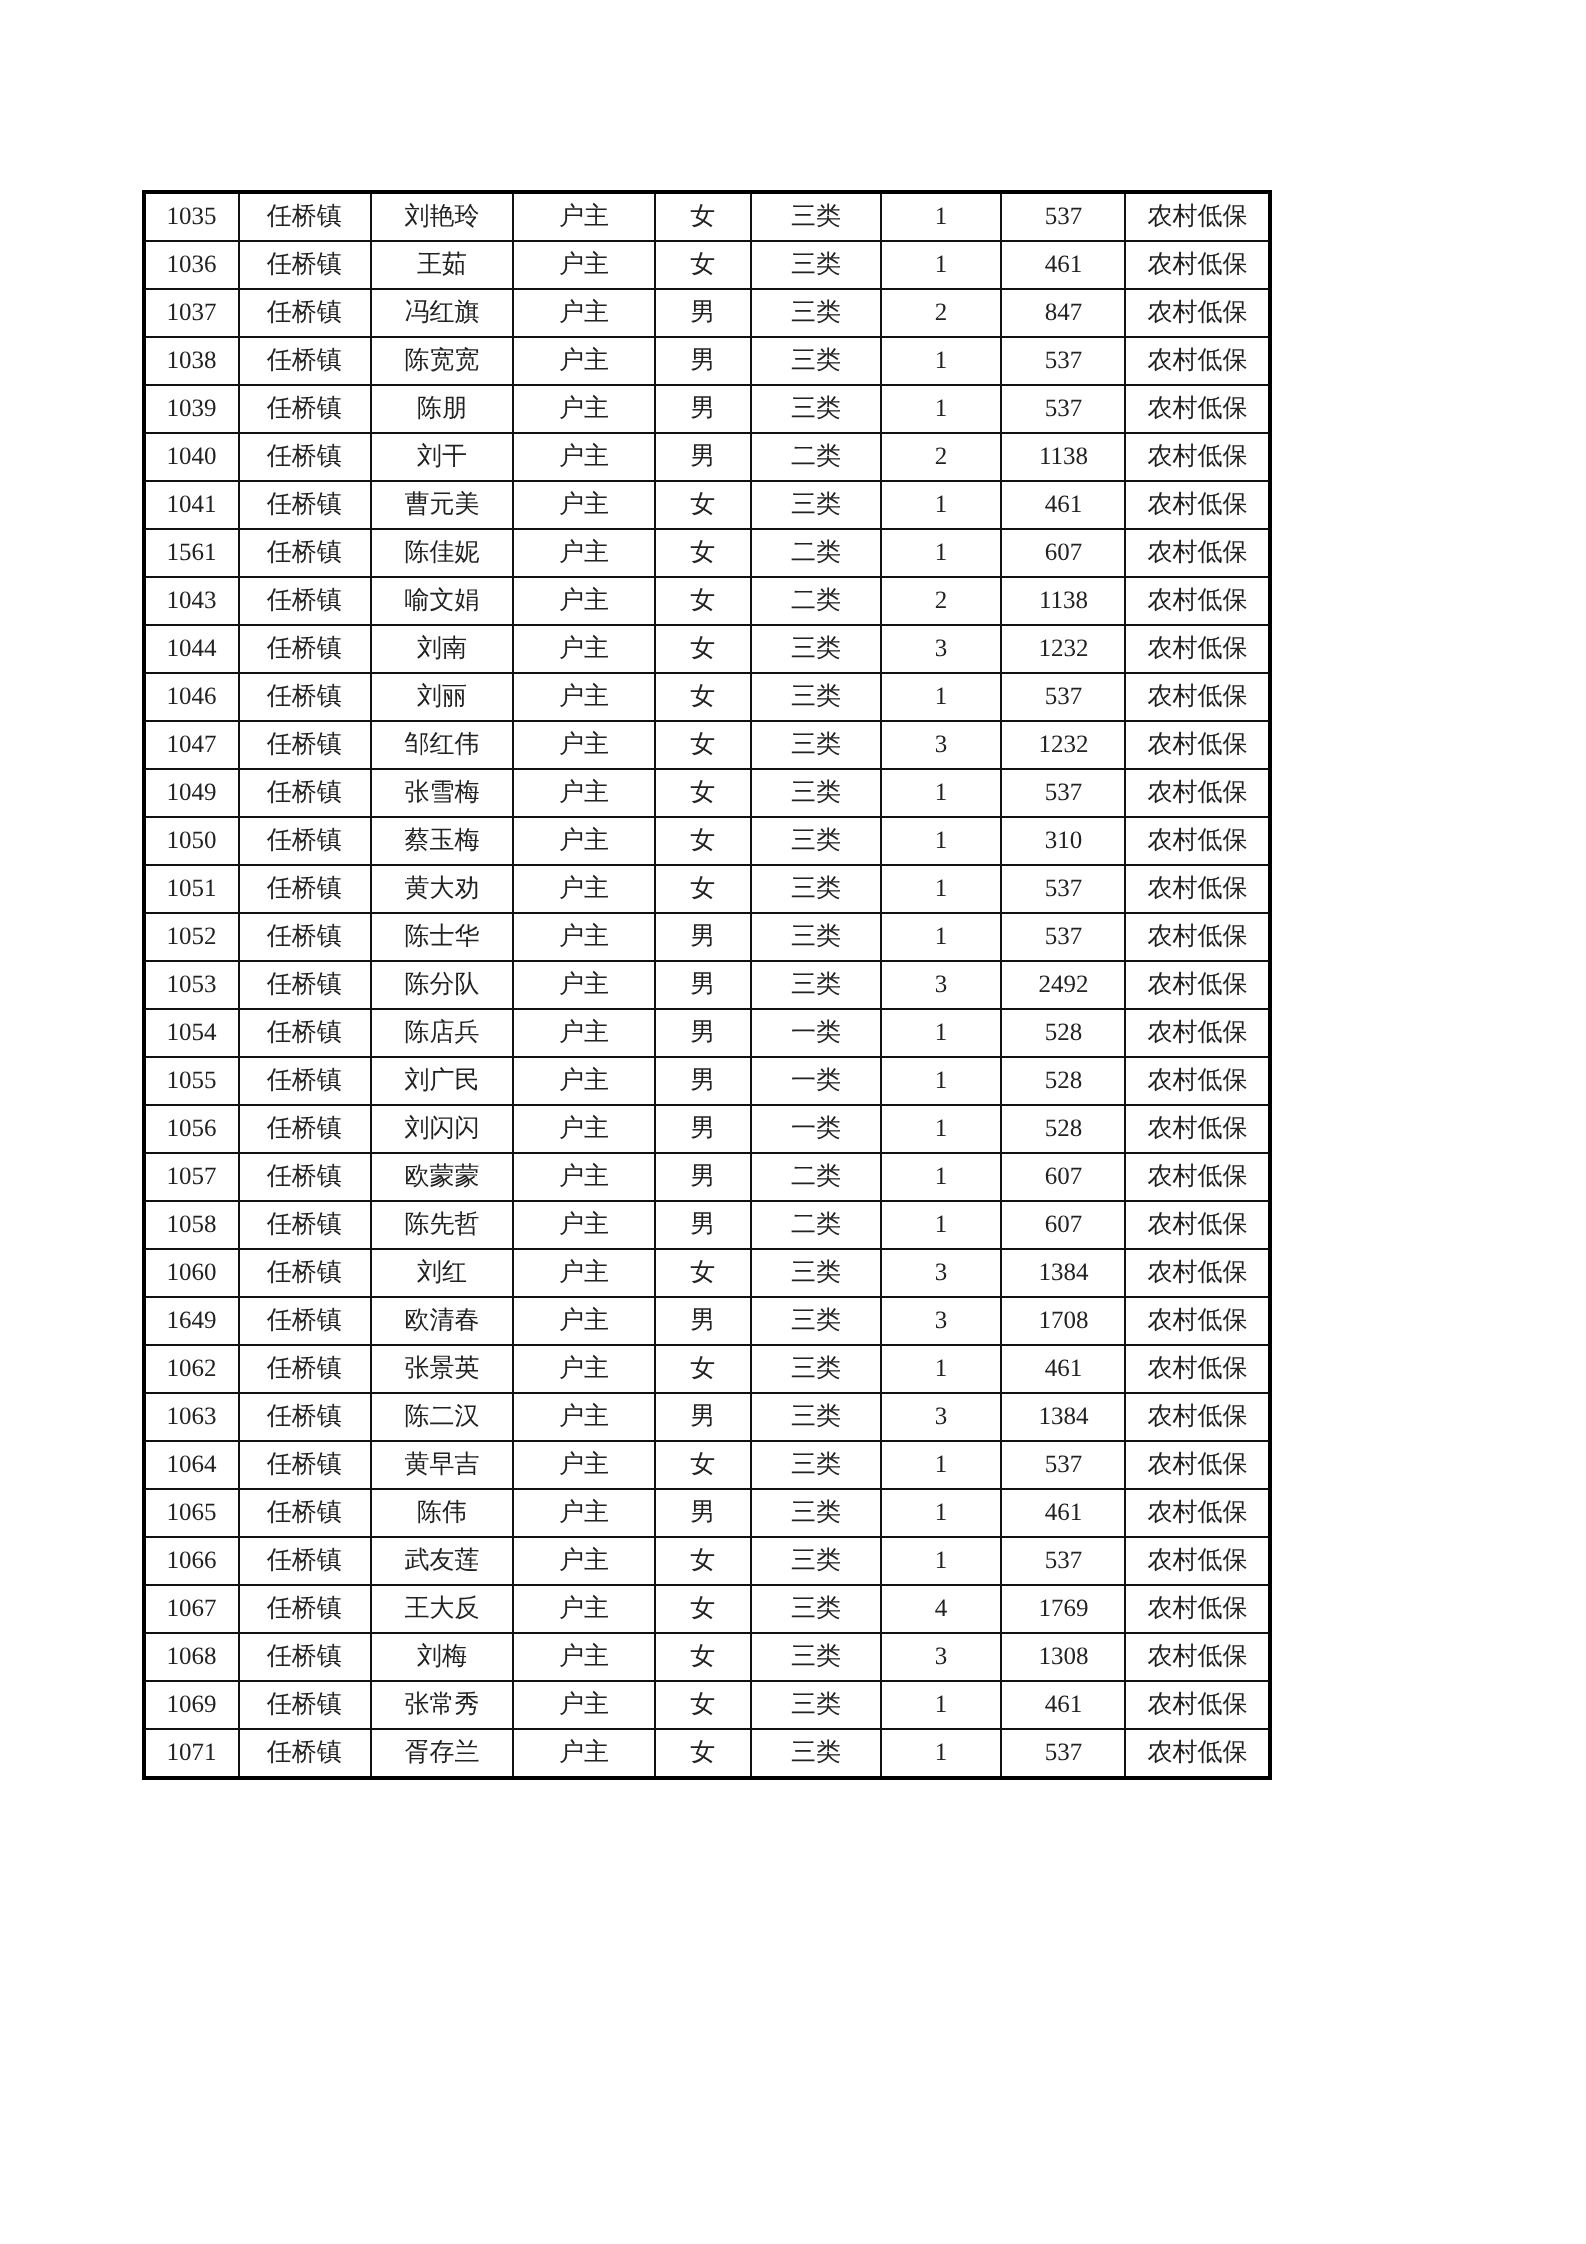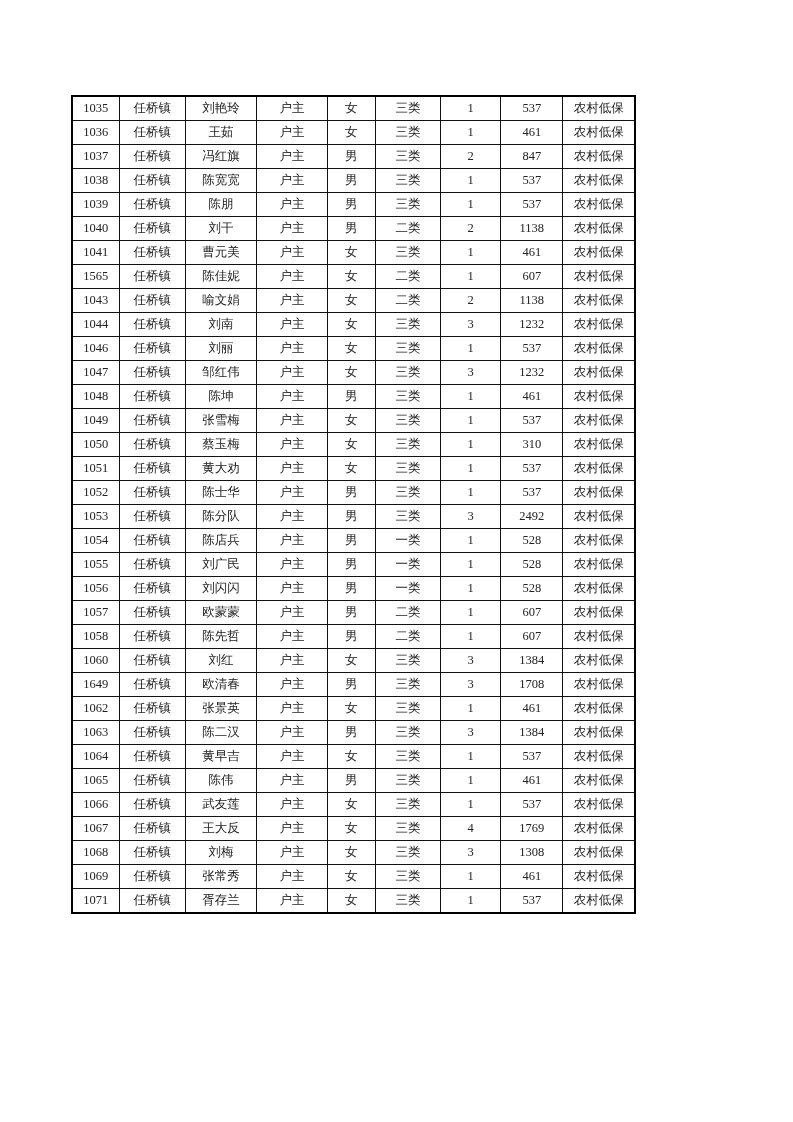--- a/index.html
+++ b/index.html
@@ -139,21 +139,21 @@
           <td>任桥镇</td>
           <td>曹元美</td>
           <td>户主</td>
           <td>女</td>
           <td>三类</td>
           <td>1</td>
           <td>461</td>
           <td>农村低保</td>
         </tr>
         <tr>
-          <td>1565</td>
+          <td>1561</td>
           <td>任桥镇</td>
           <td>陈佳妮</td>
           <td>户主</td>
           <td>女</td>
           <td>二类</td>
           <td>1</td>
           <td>607</td>
           <td>农村低保</td>
         </tr>
         <tr>
@@ -191,31 +191,20 @@
         </tr>
         <tr>
           <td>1047</td>
           <td>任桥镇</td>
           <td>邹红伟</td>
           <td>户主</td>
           <td>女</td>
           <td>三类</td>
           <td>3</td>
           <td>1232</td>
-          <td>农村低保</td>
-        </tr>
-        <tr>
-          <td>1048</td>
-          <td>任桥镇</td>
-          <td>陈坤</td>
-          <td>户主</td>
-          <td>男</td>
-          <td>三类</td>
-          <td>1</td>
-          <td>461</td>
           <td>农村低保</td>
         </tr>
         <tr>
           <td>1049</td>
           <td>任桥镇</td>
           <td>张雪梅</td>
           <td>户主</td>
           <td>女</td>
           <td>三类</td>
           <td>1</td>

